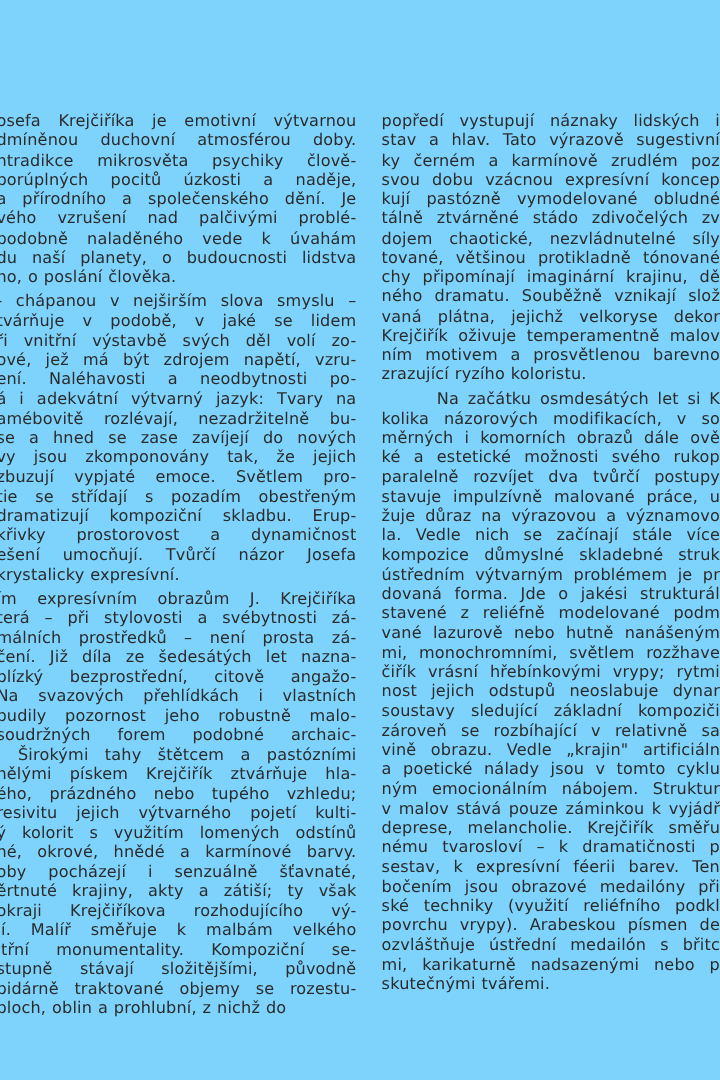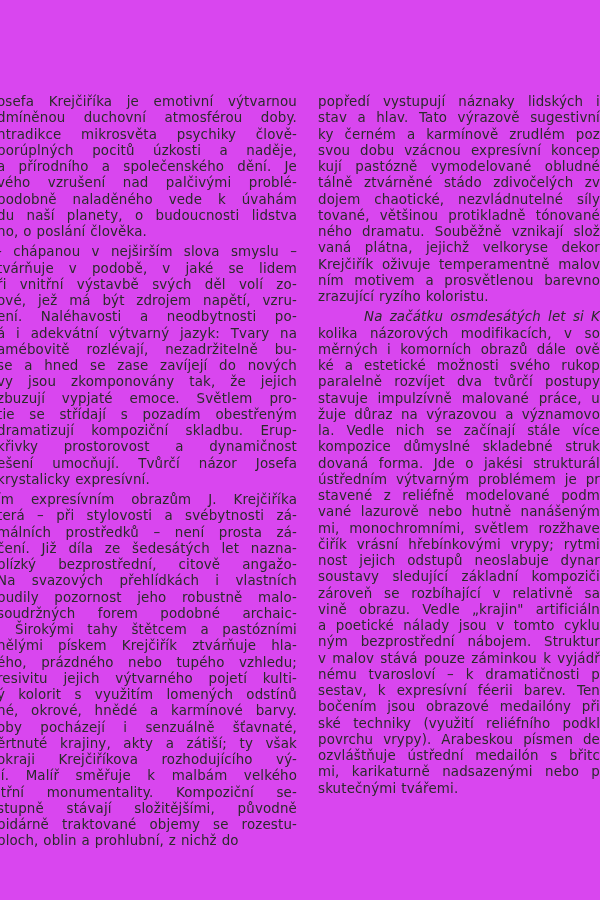--- a/index.html
+++ b/index.html
@@ -12,21 +12,21 @@
       height: 900px;
       overflow: hidden;
       position: relative;
       font-family: "DejaVu Sans", sans-serif;
       color: #2b2b2b;
     }
     .page {
       position: absolute;
       left: 0; top: 0;
       width: 600px; height: 900px;
-      background: #d946ef;
+      background: #7dd3fc;
     }
     .column {
       position: absolute;
       top: 94px;
       font-size: 13.4px;
       line-height: 16.25px;
       white-space: nowrap;
       letter-spacing: 0.15px;
       word-spacing: 0.5px;
     }
@@ -39,21 +39,20 @@
       left: 318px;
       width: 282px;
       overflow: hidden;
     }
     .line {
       display: block;
       height: 16.25px;
     }
     .line.indent {
       padding-left: 46px;
-      font-style: italic;
     }
     .para-gap {
       display: block;
       height: 4px;
     }
     .justify {
       text-align: justify;
       text-align-last: justify;
     }
     .last {
@@ -117,48 +116,50 @@
     </div>
   <div class="column col-right" id="col-right">
       <span class="line justify">popředí vystupují náznaky lidských i</span>
       <span class="line justify">stav a hlav. Tato výrazově sugestivní</span>
       <span class="line justify">ky černém a karmínově zrudlém poz</span>
       <span class="line justify">svou dobu vzácnou expresívní koncep</span>
       <span class="line justify">kují pastózně vymodelované obludné</span>
       <span class="line justify">tálně ztvárněné stádo zdivočelých zv</span>
       <span class="line justify">dojem chaotické, nezvládnutelné síly</span>
       <span class="line justify">tované, většinou protikladně tónované</span>
+      <span class="line justify">chy připomínají imaginární krajinu, dě</span>
       <span class="line justify">ného dramatu. Souběžně vznikají slož</span>
       <span class="line justify">vaná plátna, jejichž velkoryse dekor</span>
       <span class="line justify">Krejčiřík oživuje temperamentně malov</span>
       <span class="line justify">ním motivem a prosvětlenou barevno</span>
       <span class="line last">zrazující ryzího koloristu.</span>
       <span class="para-gap"></span>
       <span class="line justify indent">Na začátku osmdesátých let si K</span>
       <span class="line justify">kolika názorových modifikacích, v so</span>
       <span class="line justify">měrných i komorních obrazů dále ově</span>
       <span class="line justify">ké a estetické možnosti svého rukop</span>
       <span class="line justify">paralelně rozvíjet dva tvůrčí postupy</span>
       <span class="line justify">stavuje impulzívně malované práce, u</span>
       <span class="line justify">žuje důraz na výrazovou a významovo</span>
       <span class="line justify">la. Vedle nich se začínají stále více</span>
       <span class="line justify">kompozice důmyslné skladebné struk</span>
+      <span class="line justify">ústředním výtvarným problémem je pr</span>
       <span class="line justify">dovaná forma. Jde o jakési strukturál</span>
-      <span class="line justify">ústředním výtvarným problémem je pr</span>
       <span class="line justify">stavené z reliéfně modelované podm</span>
       <span class="line justify">vané lazurově nebo hutně nanášeným</span>
       <span class="line justify">mi, monochromními, světlem rozžhave</span>
       <span class="line justify">čiřík vrásní hřebínkovými vrypy; rytmi</span>
       <span class="line justify">nost jejich odstupů neoslabuje dynar</span>
       <span class="line justify">soustavy sledující základní kompoziči</span>
       <span class="line justify">zároveň se rozbíhající v relativně sa</span>
       <span class="line justify">vině obrazu. Vedle „krajin" artificiáln</span>
       <span class="line justify">a poetické nálady jsou v tomto cyklu</span>
-      <span class="line justify">ným bezprostřední nábojem. Struktur</span>
+      <span class="line justify">ným emocionálním nábojem. Struktur</span>
       <span class="line justify">v malov stává pouze záminkou k vyjádř</span>
+      <span class="line justify">deprese, melancholie. Krejčiřík směřu</span>
       <span class="line justify">nému tvarosloví – k dramatičnosti p</span>
       <span class="line justify">sestav, k expresívní féerii barev. Ten</span>
       <span class="line justify">bočením jsou obrazové medailóny při</span>
       <span class="line justify">ské techniky (využití reliéfního podkl</span>
       <span class="line justify">povrchu vrypy). Arabeskou písmen de</span>
       <span class="line justify">ozvláštňuje ústřední medailón s břitc</span>
       <span class="line justify">mi, karikaturně nadsazenými nebo p</span>
       <span class="line last">skutečnými tvářemi.</span>
     </div>
 </div>

